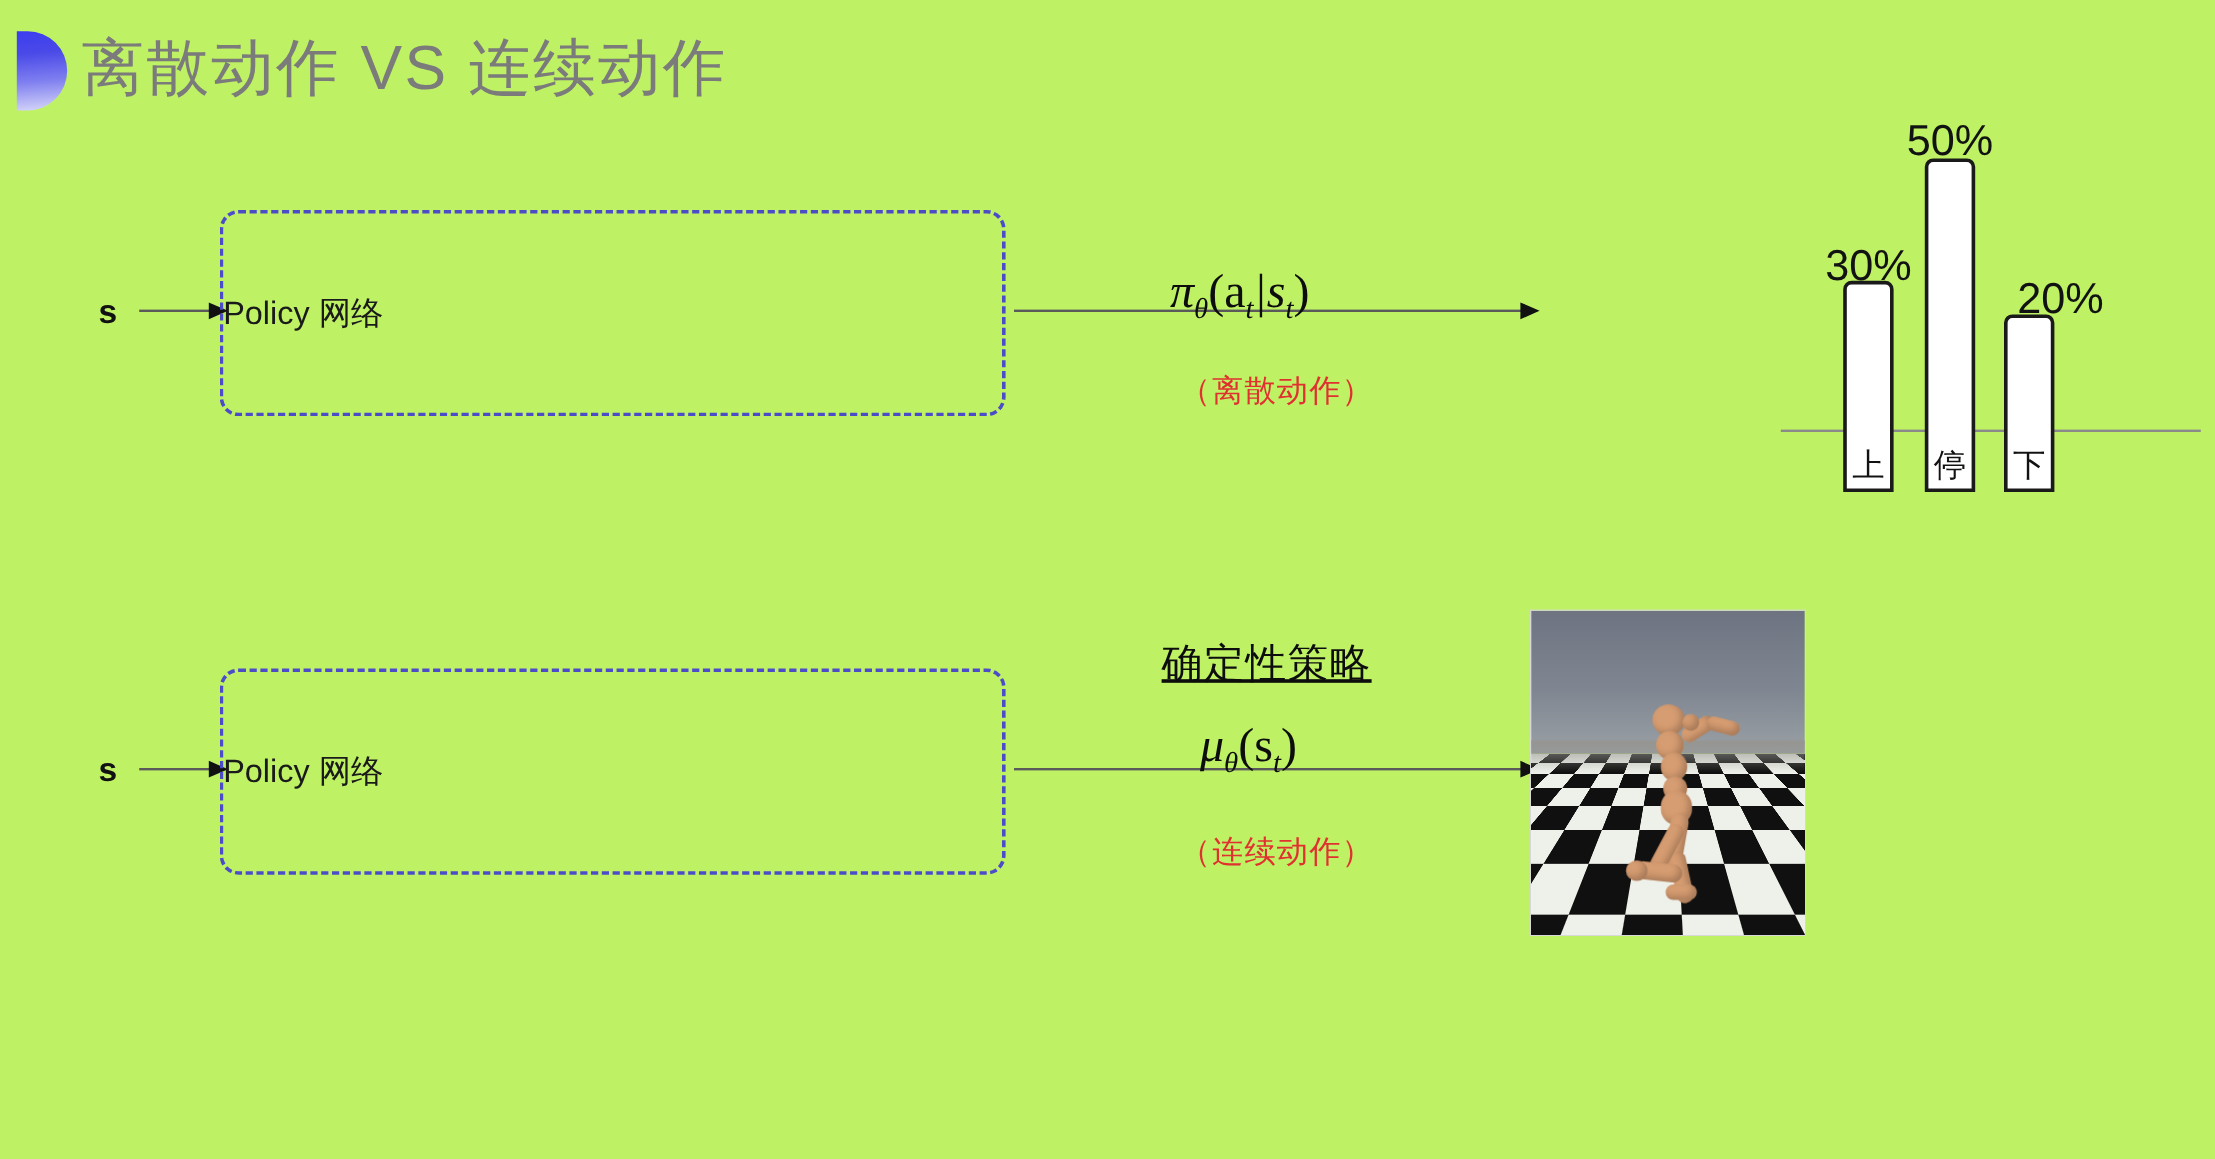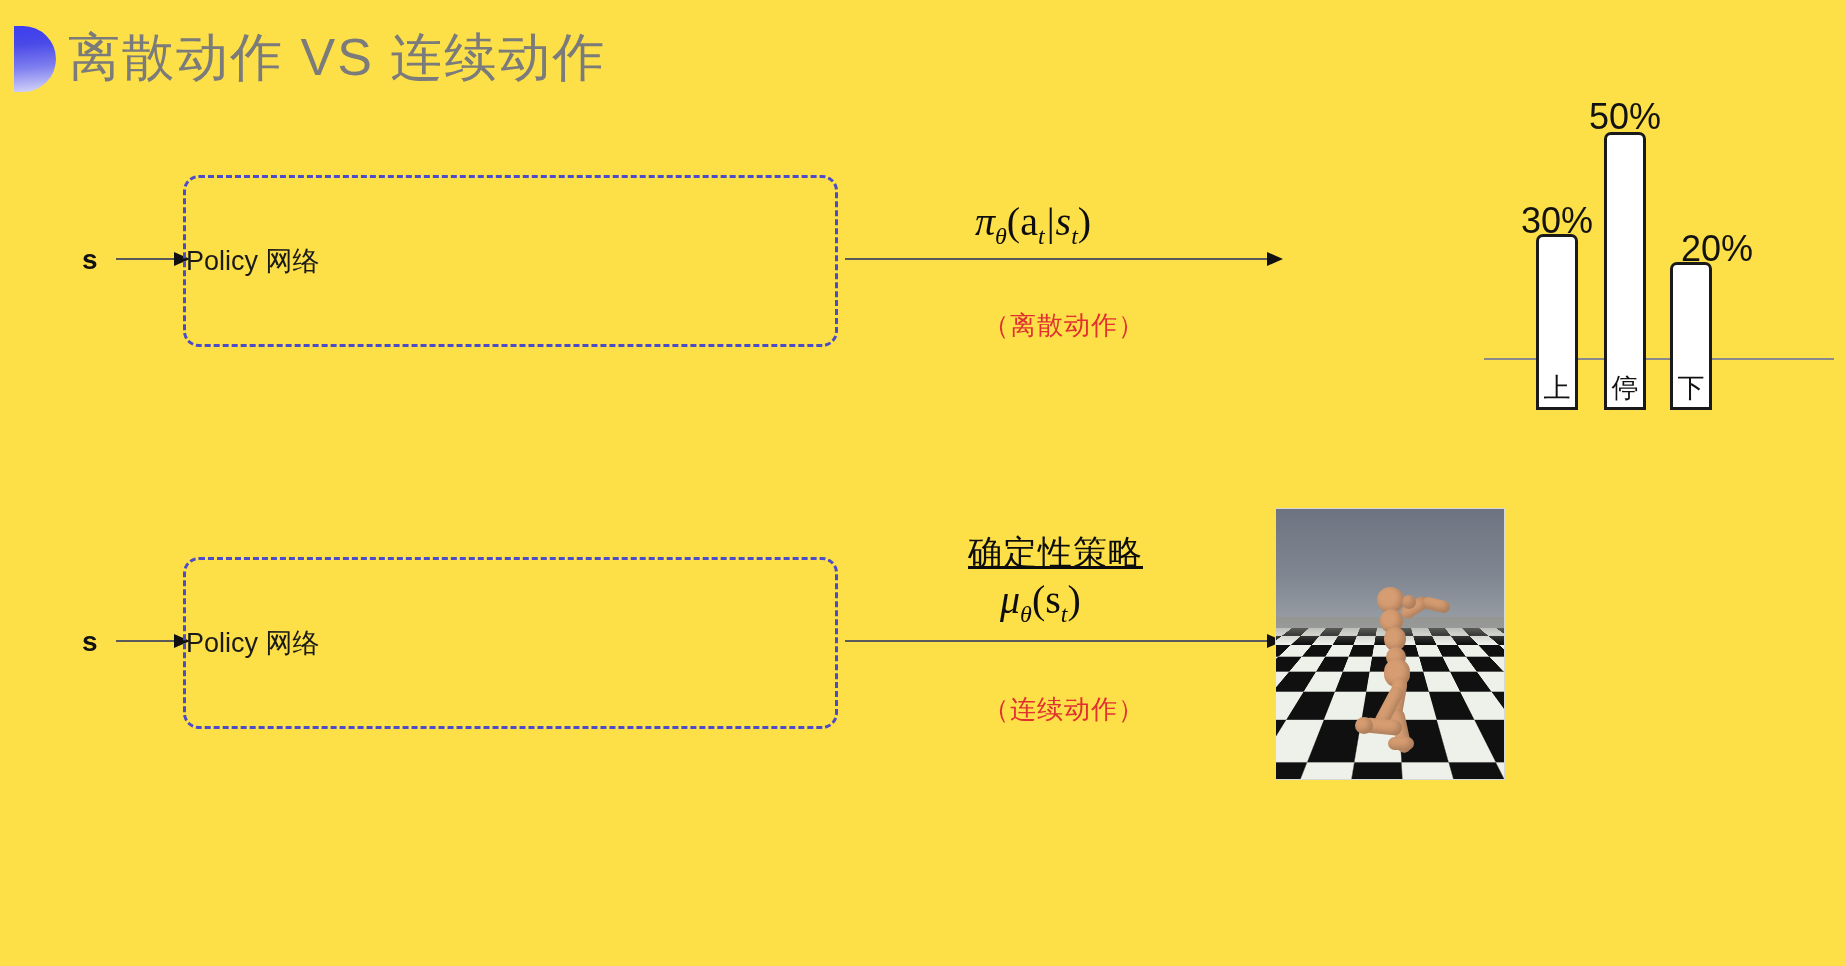--- a/index.html
+++ b/index.html
@@ -7,21 +7,21 @@
     padding: 0;
     background: #ffffff;
   }
   body {
     font-family: "Liberation Sans", sans-serif;
   }
   #slide {
     position: relative;
     width: 1846px;
     height: 966px;
-    background: #fde047;
+    background: #bef264;
     overflow: hidden;
   }
 
   
   .title-deco {
     position: absolute;
     left: 14px;
     top: 26px;
     width: 42px;
     height: 66px;
@@ -99,20 +99,21 @@
     white-space: nowrap;
     letter-spacing: 1px;
   }
   .policy-formula {
     position: absolute;
     font-family: "Liberation Serif", serif;
     font-style: italic;
     font-size: 40px;
     color: #0d0d0d;
     white-space: nowrap;
+    margin-top: 21px;
   }
   .policy-formula .sub {
     font-size: 24px;
     vertical-align: sub;
     font-style: italic;
   }
   .policy-formula .paren {
     font-style: normal;
   }
   .action-note {

